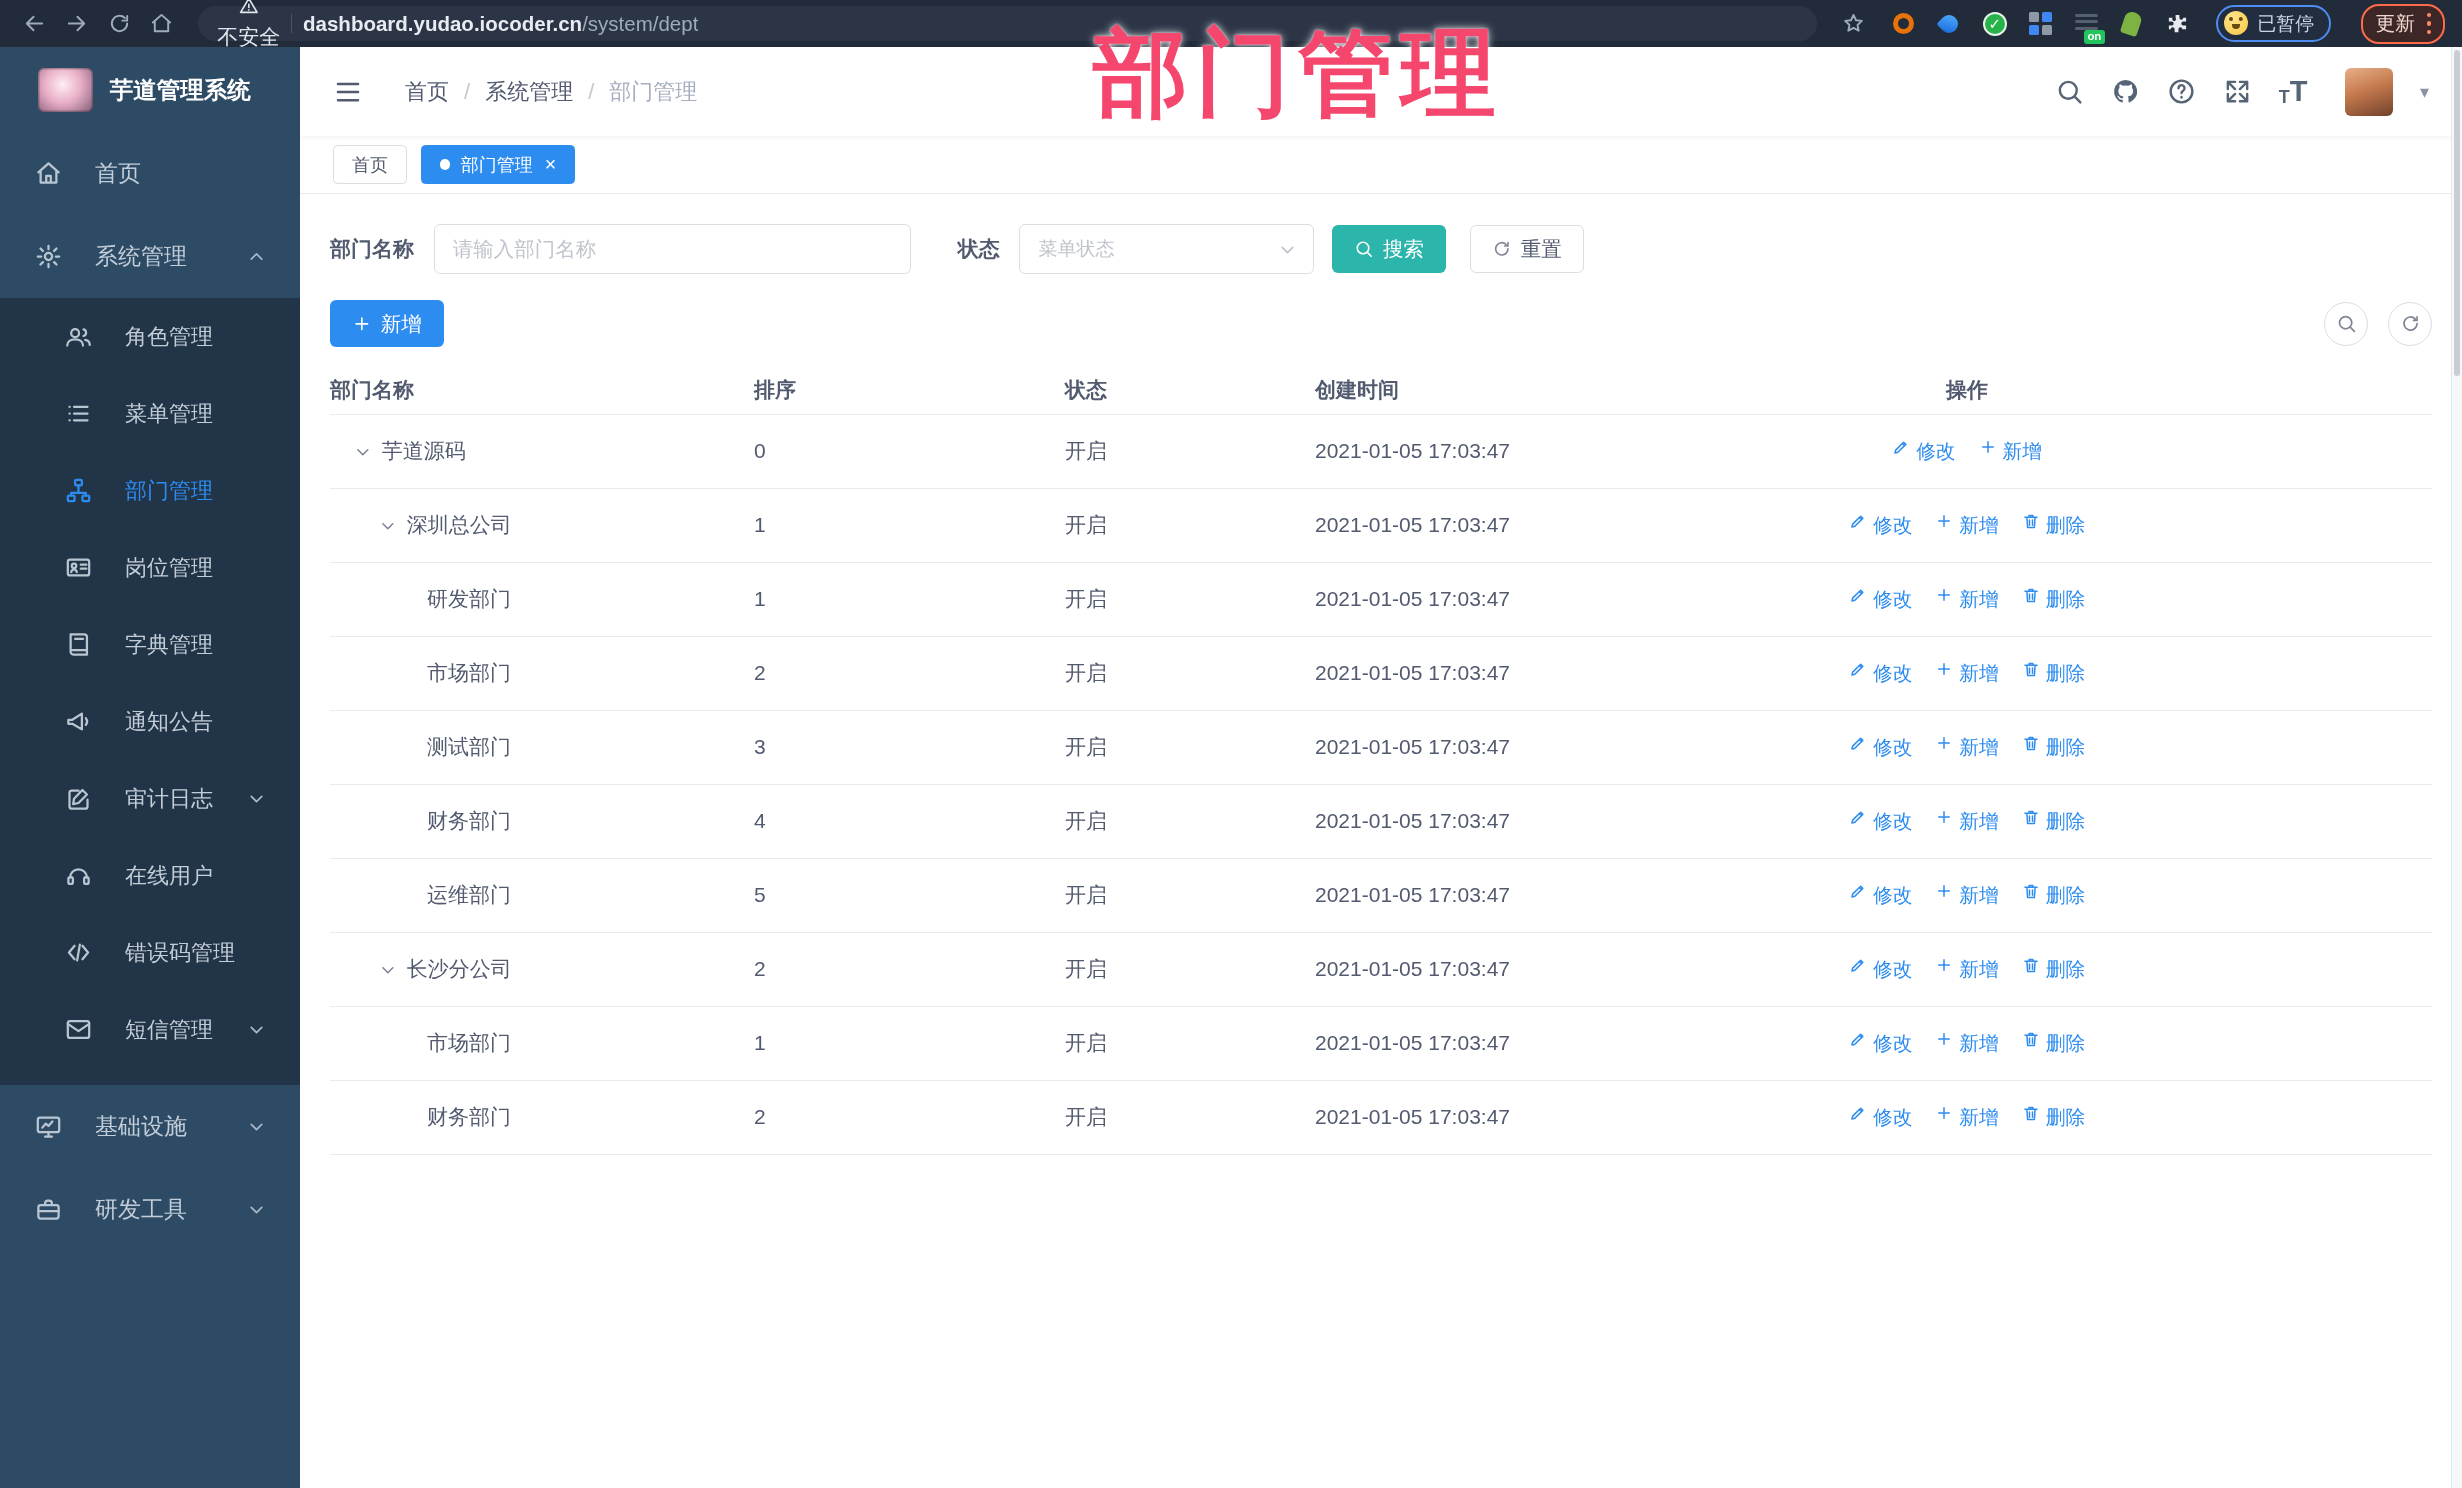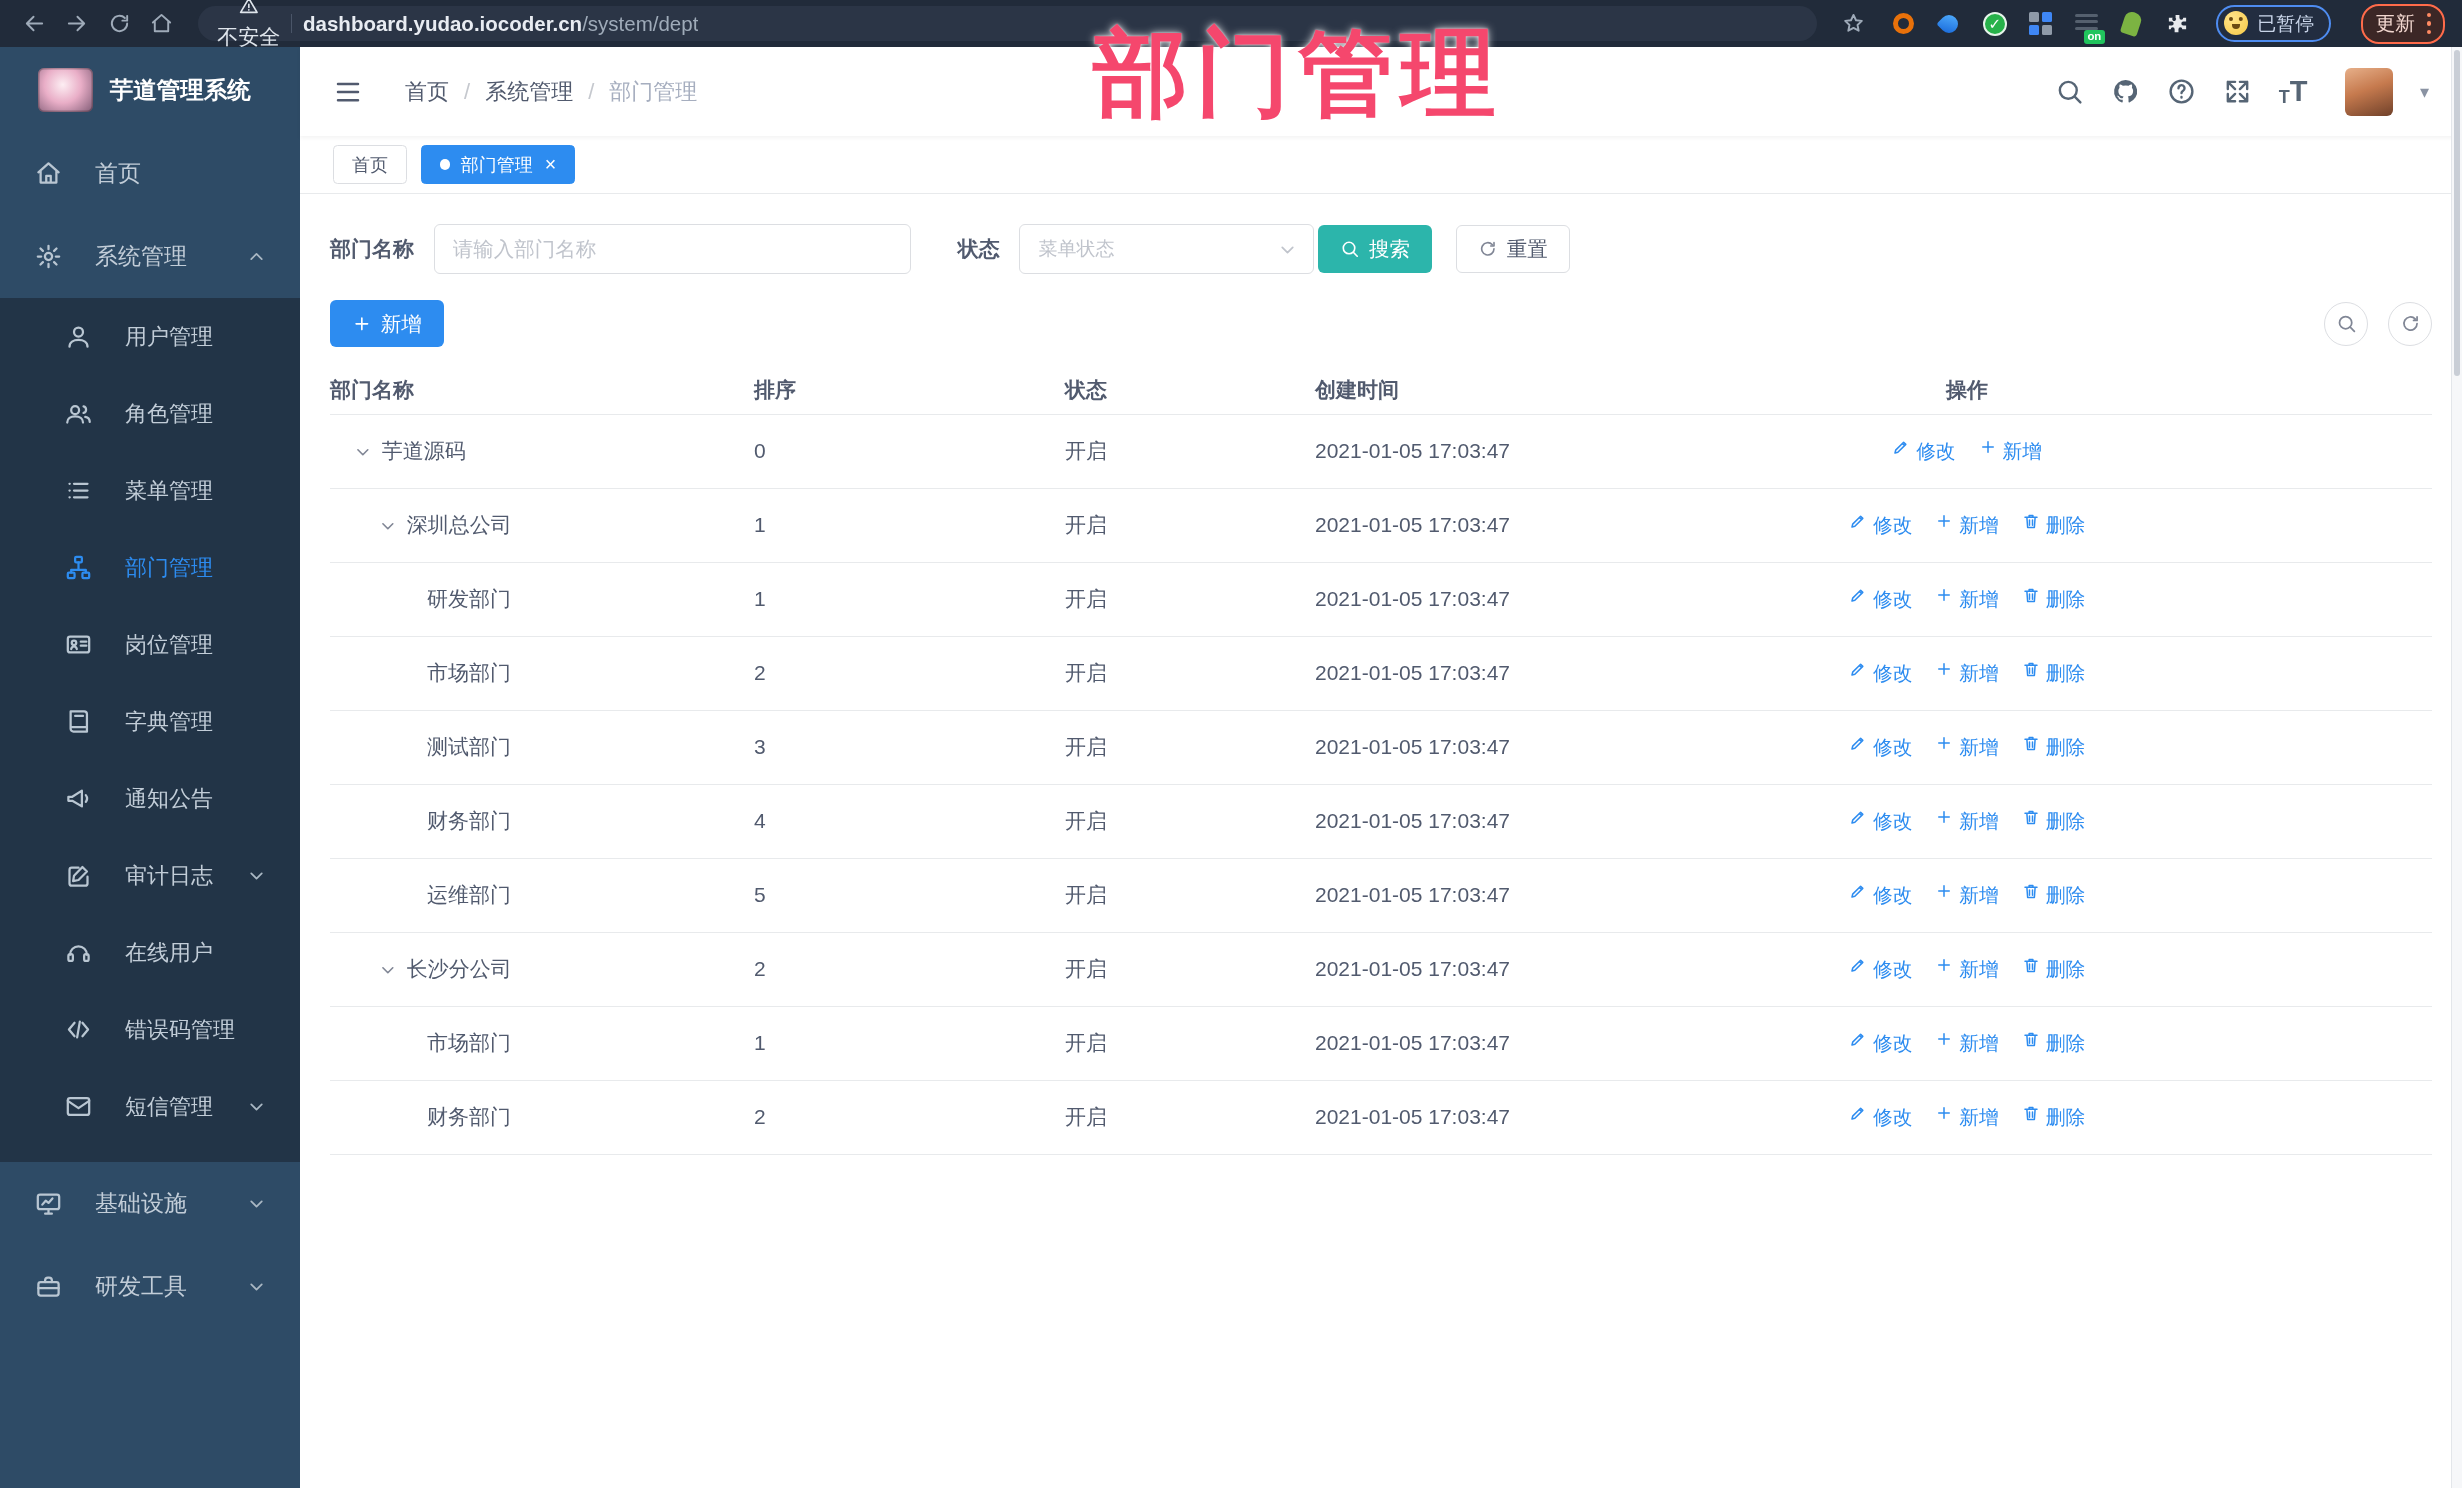--- a/index.html
+++ b/index.html
@@ -91,21 +91,21 @@
   .filter-row { display:flex; align-items:center; margin:10.6px 0 26px 0; }
   .f-label { font-size:21px; font-weight:bold; color:#515a6e; margin-right:19.7px; white-space:nowrap; }
   .f-input { width:477px; height:50px; border:1.5px solid #dcdee2; border-radius:6px; font-size:20.5px; color:#515a6e; padding:0 18px; outline:none; font-family:inherit; }
   .f-input::placeholder { color:#c0c4cc; }
   .f-label.second { margin-left:47px; }
   .f-select { width:295px; height:50px; border:1.5px solid #dcdee2; border-radius:6px; display:flex; align-items:center; padding:0 15px 0 18px; color:#c0c4cc; font-size:19px; cursor:pointer; }
   .f-select .chev { margin-left:auto; color:#c0c4cc; }
   .f-select .chev svg { width:21px; height:21px; }
   .btn { display:flex; align-items:center; gap:9px; height:48px; border-radius:6px; font-size:20.5px; padding:0 21px; cursor:pointer; border:1.5px solid transparent; white-space:nowrap; }
   .btn .svgicon svg { width:19.7px; height:19.7px; }
-  .btn-search { background:#2cb5ab; color:#fff; margin-left:4px; }
+  .btn-search { background:#2cb5ab; color:#fff; margin-left:18px; }
   .btn-reset { background:#fff; color:#515a6e; border-color:#dcdee2; margin-left:24px; }
   .btn-add { background:#2d8cf0; color:#fff; height:47px; }
 
   
   .toolbar-row { display:flex; align-items:center; margin-bottom:19.7px; }
   .toolbar-right { margin-left:auto; display:flex; gap:19.7px; }
   .circle-btn { width:44px; height:44px; border-radius:50%; border:1.5px solid #dcdee2; background:#fff; display:flex; align-items:center; justify-content:center; color:#808695; cursor:pointer; }
   .circle-btn svg { width:21px; height:21px; }
 
   
@@ -262,29 +262,20 @@
           <span class="svgicon chev">
             <svg viewBox="0 0 24 24">
               <path d="M6 15l6-6 6 6"></path>
             </svg>
           </span>
         </div>
         <div class="submenu-block">
           <div class="side-item sub">
             <span class="svgicon">
               <svg viewBox="0 0 24 24">
-                <circle cx="12" cy="8" r="4"></circle>
-                <path d="M4 21c0-4 3.5-6 8-6s8 2 8 6"></path>
-              </svg>
-            </span>
-            <span class="lbl">用户管理</span>
-          </div>
-          <div class="side-item sub">
-            <span class="svgicon">
-              <svg viewBox="0 0 24 24">
                 <circle cx="9" cy="9" r="3.5"></circle>
                 <path d="M2 20c0-3.5 3-5.5 7-5.5s7 2 7 5.5M16.5 5.7a3 3 0 0 1 0 5.8M18 15c2.5.5 4 2 4 4.5"></path>
               </svg>
             </span>
             <span class="lbl">角色管理</span>
           </div>
           <div class="side-item sub">
             <span class="svgicon">
               <svg viewBox="0 0 24 24">
                 <path d="M4 6h.2M8 6h12M4 12h.2M8 12h12M4 18h.2M8 18h12"></path>

